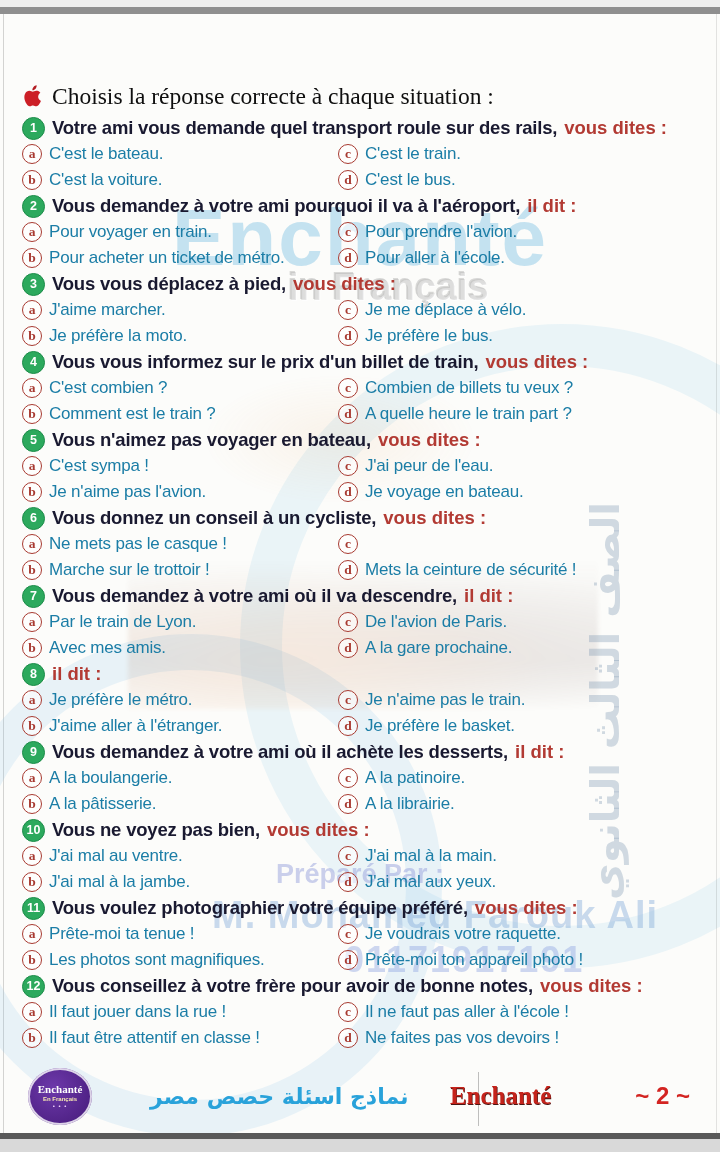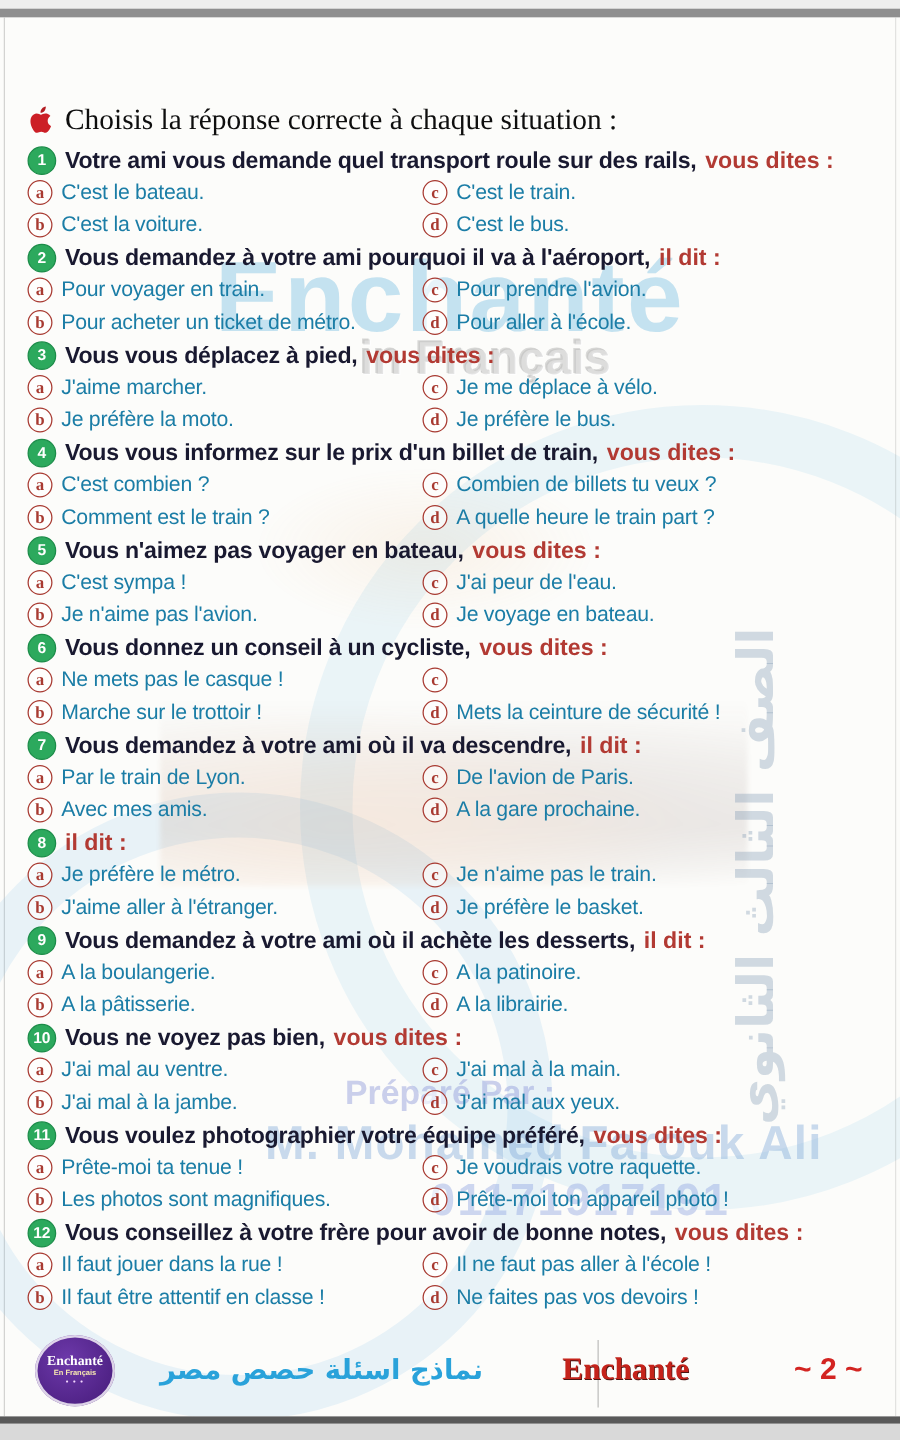--- a/index.html
+++ b/index.html
@@ -61,21 +61,21 @@
 
   
   .footer{position:absolute;left:0;right:0;bottom:6px;height:62px;display:flex;align-items:center;padding:0 16px;}
   .logo{flex:0 0 auto;width:64px;height:57px;border-radius:50%;margin-left:12px;
     background:radial-gradient(circle at 40% 35%, #6d39aa, #4e2184 75%);
     display:flex;flex-direction:column;align-items:center;justify-content:center;gap:1px;
     box-shadow:0 0 0 2px rgba(255,255,255,.8) inset;}
   .logo-title{color:#fff;font-size:11px;font-weight:bold;font-family:"Liberation Serif", serif;}
   .logo-sub{color:#f8e9b0;font-size:6px;font-weight:bold;}
   .logo-dots{color:#f4d7ff;font-size:6px;letter-spacing:1px;}
-  .f-arabic{margin-left:36px;font-family:"DejaVu Sans", sans-serif;font-size:22px;font-weight:bold;color:#29a2da;}
+  .f-arabic{margin-left:58px;font-family:"DejaVu Sans", sans-serif;font-size:22px;font-weight:bold;color:#29a2da;}
   .f-spacer{flex:1 1 auto;}
   .f-brand{font-family:"Liberation Serif", serif;font-size:25px;font-weight:bold;color:#c5231b;
     text-shadow:0.6px 0.8px 0 #4a1512;}
   .f-page{margin-left:84px;margin-right:14px;font-size:24px;font-weight:bold;color:#d32421;white-space:nowrap;}
 </style>
 </head>
 <body>
 
 <div class="sheet">
   <div class="strip top-light"></div>

